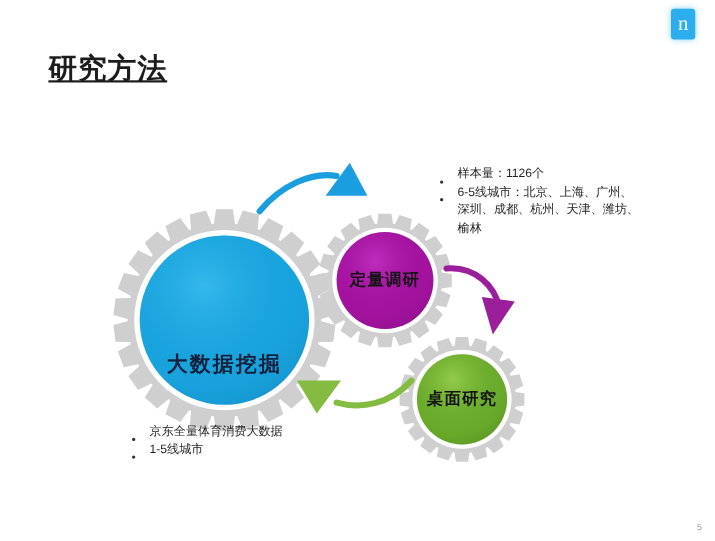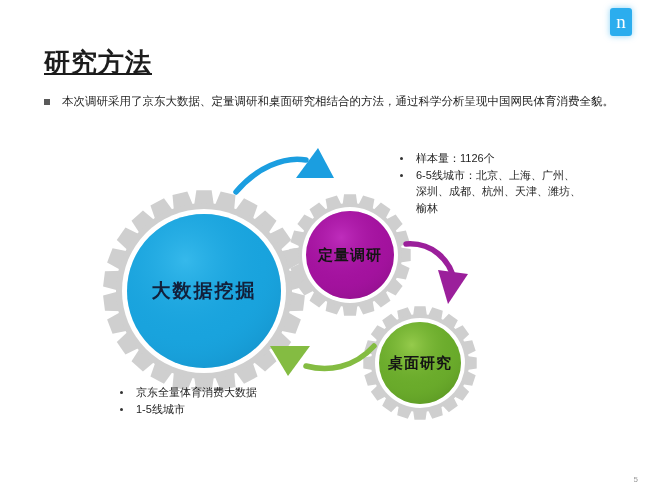--- a/index.html
+++ b/index.html
@@ -77,21 +77,21 @@
 
   
   .blist {
     position: absolute;
     font-size: 11px;
     line-height: 16.5px;
     color: #1f1f1f;
   }
   .blist .row {
     display: flex;
-    align-items: flex-start;
+    align-items: flex-end;
   }
   .blist .dot {
     width: 3px;
     height: 3px;
     background: #333;
     border-radius: 50%;
     margin: 7px 13px 0 0;
     flex: 0 0 auto;
   }
   .blist .gap {
@@ -114,21 +114,21 @@
     left: 0; right: 0;
     top: 50%;
     transform: translateY(-50%);
     text-align: center;
     font-weight: bold;
     color: #12203b;
     white-space: nowrap;
     pointer-events: none;
   }
   #gear-bigdata { left: 102px; top: 189px; width: 204px; height: 204px; }
-  #gear-bigdata .lbl { font-size: 19px; letter-spacing: 2px; }
+  #gear-bigdata .lbl { font-size: 19px; letter-spacing: 2px; margin-top: 40px; }
 
   #gear-survey { left: 288px; top: 193px; width: 124px; height: 124px; }
   #gear-survey .lbl { font-size: 15px; letter-spacing: 1px; color: #141414; }
 
   #gear-desk { left: 362px; top: 305px; width: 116px; height: 116px; }
   #gear-desk .lbl { font-size: 15px; letter-spacing: 1px; color: #141414; }
 
   
   .arrow { position: absolute; }
   .arrow svg { display: block; overflow: visible; }
@@ -149,24 +149,20 @@
 <body>
 
 <div id="slide">
 
   <div id="logo">
     <span class="glyph">n</span>
   </div>
 
   <div id="title">研究方法</div>
 
-  <div id="lead">
-    <span class="sq"></span>
-    <span class="txt">本次调研采用了京东大数据、定量调研和桌面研究相结合的方法，通过科学分析呈现中国网民体育消费全貌。</span>
-  </div>
 
   <div class="gear" id="gear-bigdata">
     <svg width="204" height="204" viewBox="0 0 204 204" aria-hidden="true">
       <g id="teeth-bigdata" fill="#cfcfcf">
           <polygon points="91.76,18.63 94.36,1.29 109.64,1.29 112.24,18.63"></polygon>
           <polygon points="112.01,18.60 118.68,2.39 133.52,6.05 131.89,23.50"></polygon>
           <polygon points="131.68,23.42 142.03,9.27 155.57,16.38 149.81,32.93"></polygon>
           <polygon points="149.62,32.81 163.06,21.55 174.50,31.69 164.95,46.38"></polygon>
           <polygon points="164.80,46.21 180.54,38.50 189.22,51.08 176.43,63.06"></polygon>
           <polygon points="176.33,62.86 193.46,59.14 198.88,73.43 183.59,82.01"></polygon>

